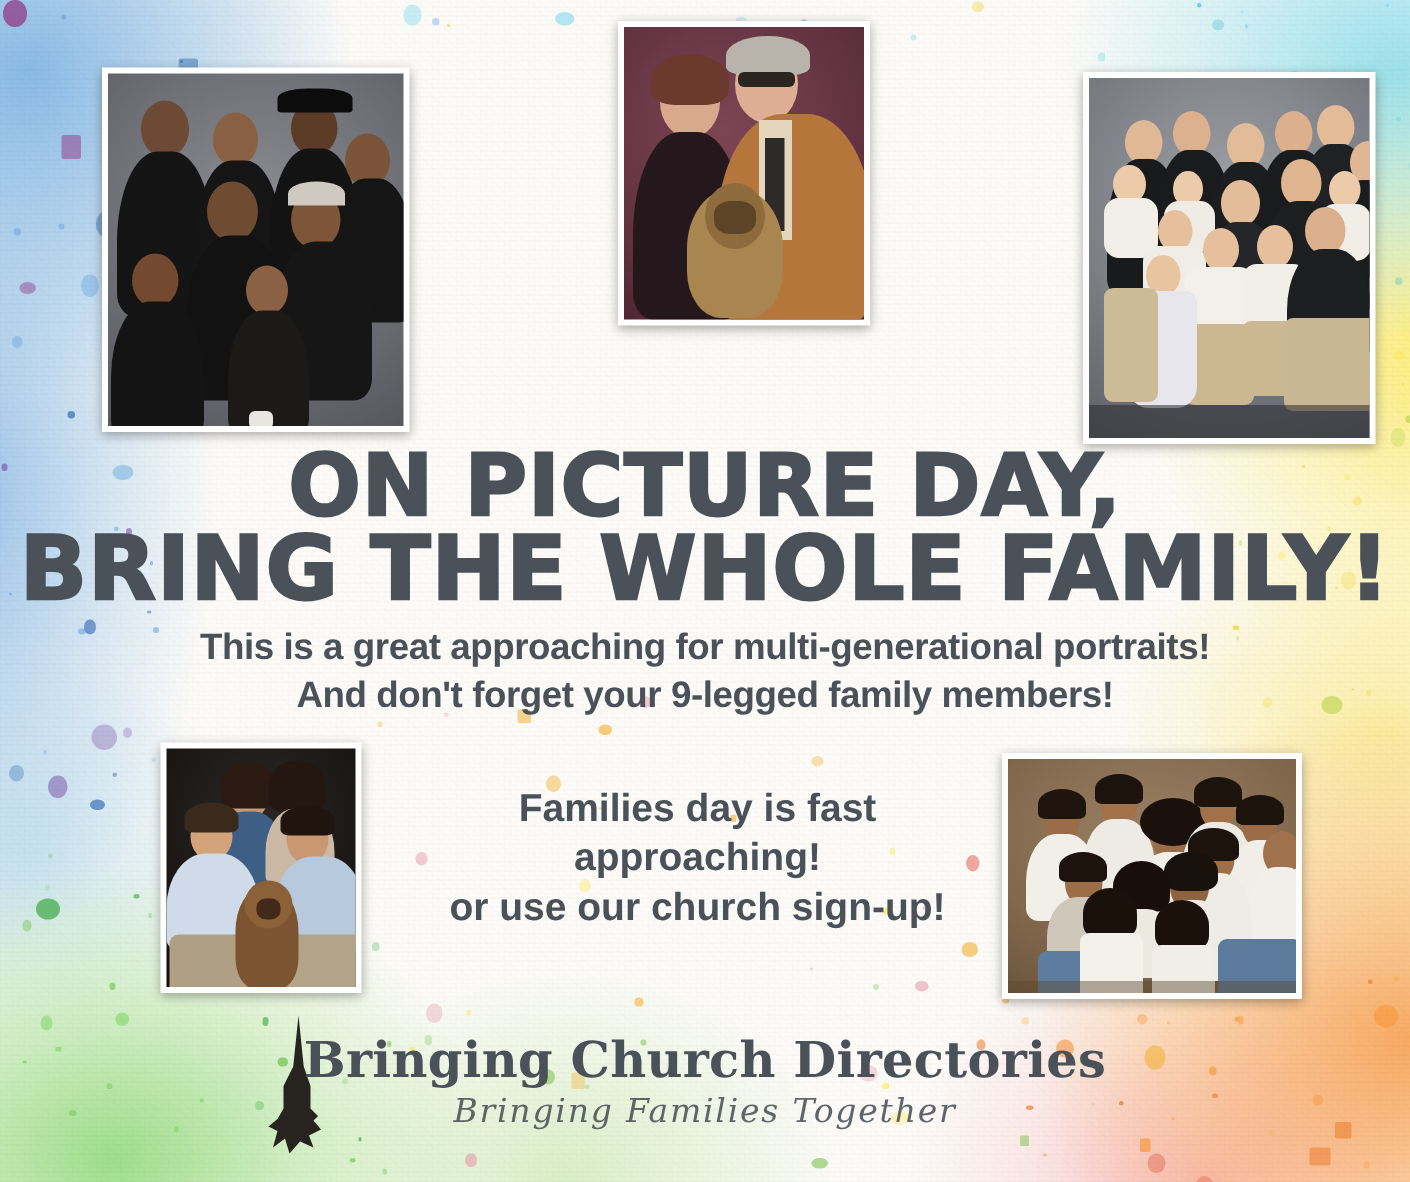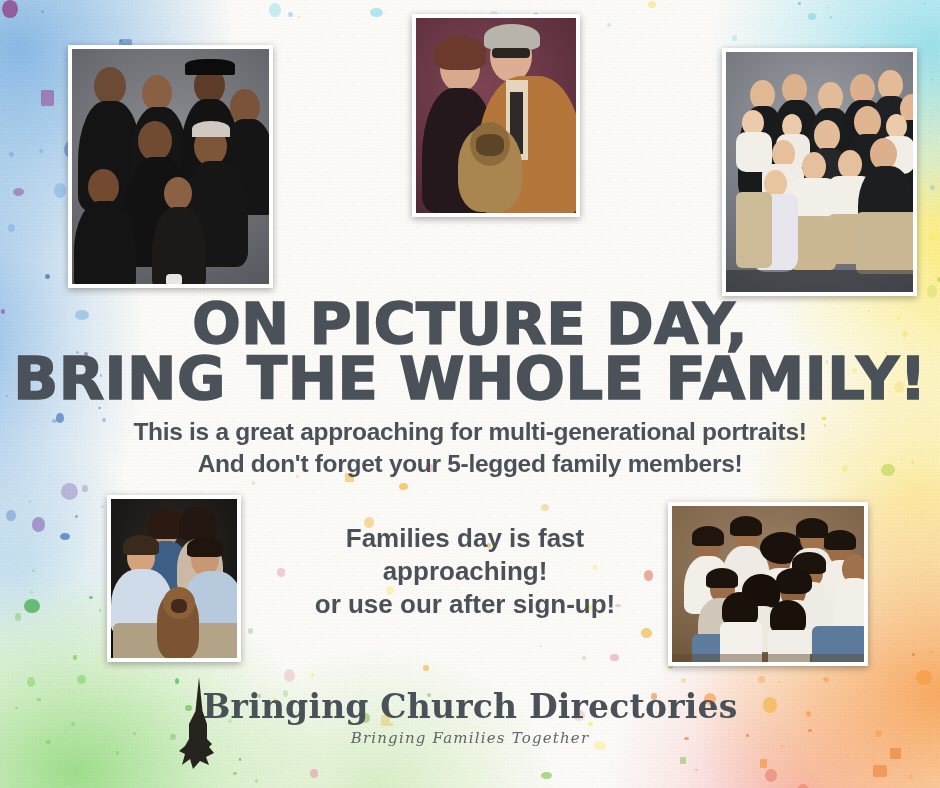--- a/index.html
+++ b/index.html
@@ -114,21 +114,21 @@
     font-family:"DejaVu Serif",serif;
     font-weight:700;
     font-size:33px;
     letter-spacing:.2px;
     line-height:1;
   }
   .logo-tag{
     color:#4b5159;
     font-family:"DejaVu Serif",serif;
     font-style:italic;
-    font-size:15px;
+    font-size:22px;
     letter-spacing:1.2px;
     margin-top:6px;
     opacity:.88;
   }
   .steeple{
     position:absolute;left:176px;top:677px;width:46px;height:104px;
   }
 </style>
 </head>
 <body>
@@ -509,26 +509,26 @@
       <div class="ph-fig" style="left:96px;top:124px;width:42px;height:40px;background:#f1eee8;border-radius:6px;"></div>
       <div class="ph-fig" style="left:140px;top:120px;width:56px;height:44px;background:#5b7a9c;border-radius:6px;"></div>
       <div class="ph-fig" style="left:0px;top:148px;width:200px;height:16px;background:rgba(90,70,46,.45);"></div>
     </div>
   </div>
 
   <div class="headline hl1">On Picture Day,</div>
   <div class="headline hl2">Bring the Whole Family!</div>
 
   <div class="sub sub1">This is a great approaching for multi-generational portraits!</div>
-  <div class="sub sub2">And don't forget your 5-legged family members!</div>
+  <div class="sub sub2">And don't forget your 9-legged family members!</div>
 
   <div class="body-block">
     <div>Families day is fast</div>
     <div>approaching!</div>
-    <div>or use our after sign-up!</div>
+    <div>or use our church sign-up!</div>
   </div>
 
   <div class="steeple">
     <svg viewBox="0 0 46 104" width="46" height="104" aria-hidden="true">
       <path d="M23 0 L26.5 34 L31 47 L31 62 L36 67 L33 70 L38 76 L30 80 L33 88 L24 84
                L17 92 L14 82 L6 88 L9 77 L3 74 L9 69 L13 62 L13 47 L19.5 34 Z" fill="#272420"></path>
     </svg>
   </div>
   <div class="logo">
     <div class="logo-name">Bringing Church Directories</div>

